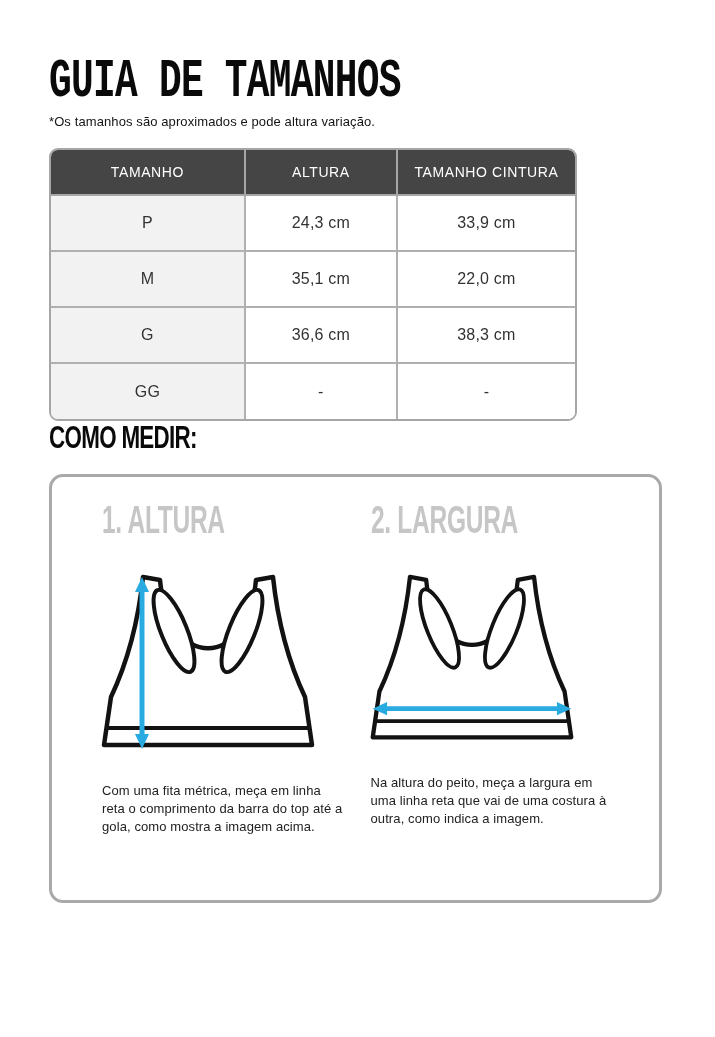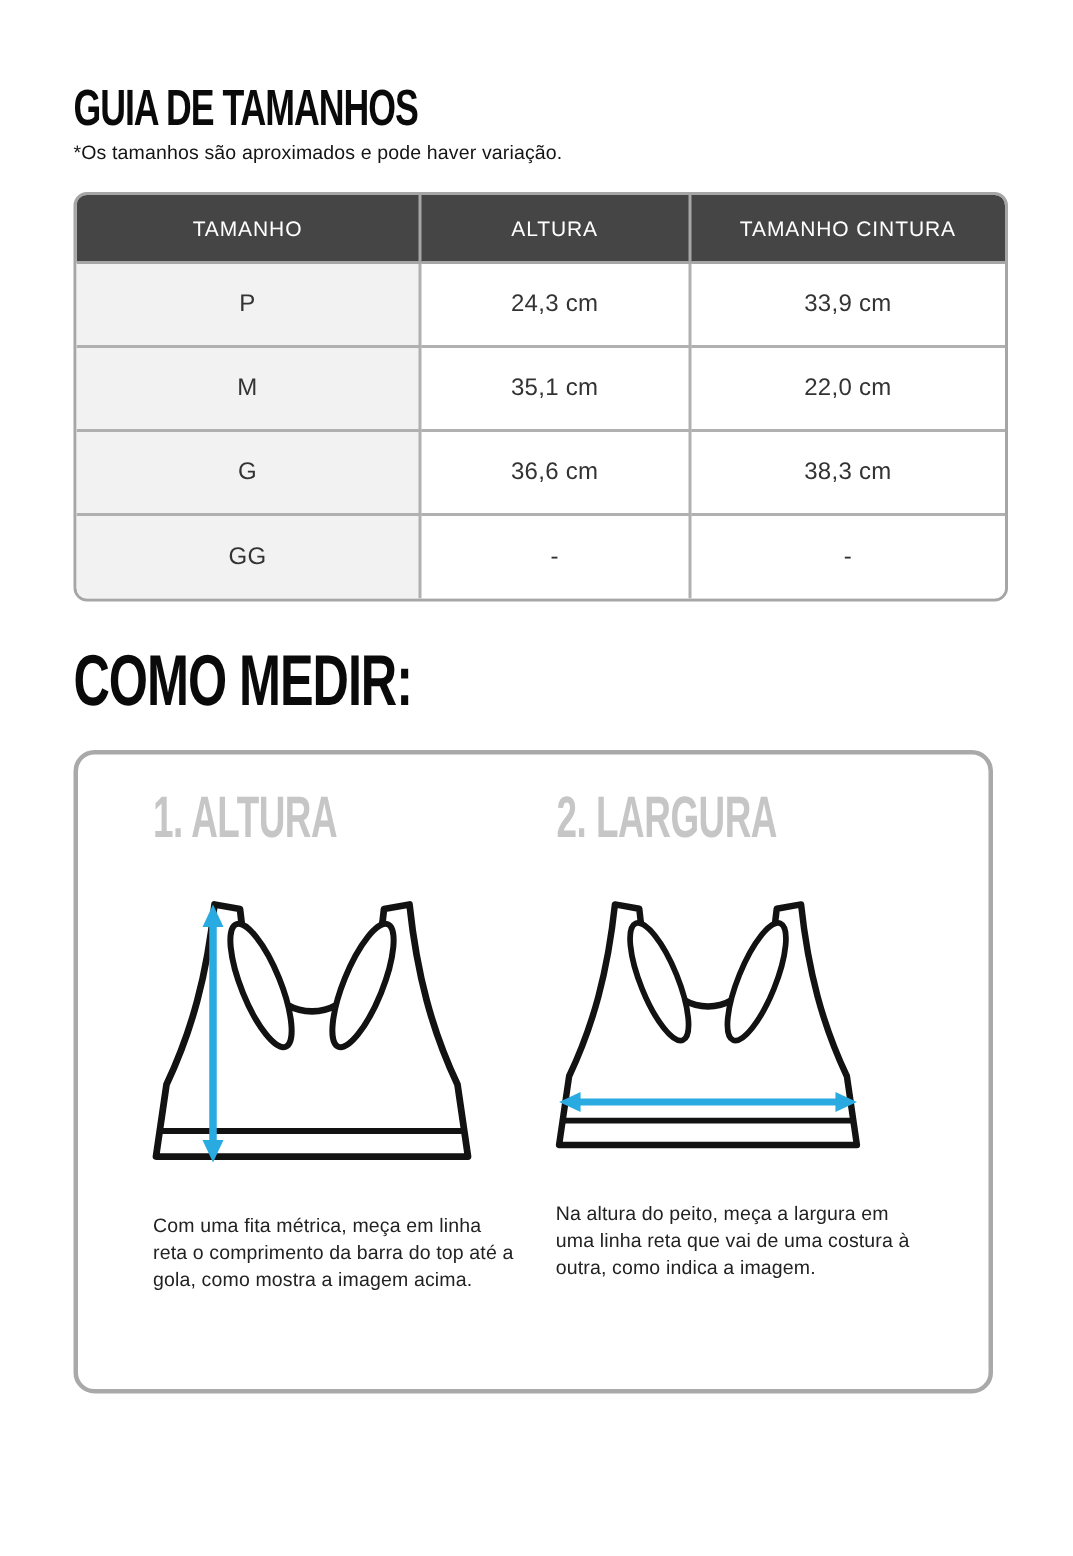--- a/index.html
+++ b/index.html
@@ -12,31 +12,31 @@
   }
   .page { width:715px; height:1037px; padding:55px 50px 0 49px; }
 
   
   .cond {
     display:inline-block;
     transform-origin:0 50%;
     white-space:nowrap;
     font-weight:700;
   }
-  h1.title { font-size:34px; color:#0a0a0a; line-height:1; letter-spacing:-1px; }
+  h1.title { font-size:54px; color:#0a0a0a; line-height:1; letter-spacing:-1px;font-family:Liberation Mono, monospace; }
   h1.title .cond { transform:scaleX(.70); }
   .disclaimer { font-size:13px; color:#141414; margin-top:5px; letter-spacing:.1px; }
 
   
   .table-wrap {
     margin-top:19px;
     border:2px solid #a6a6a6;
     border-radius:9px;
     overflow:hidden;
-    width:623px;
+    width:528px;
   }
   table { width:100%; border-collapse:collapse; table-layout:fixed; }
   col.c1 { width:37%; } col.c2 { width:29%; } col.c3 { width:34%; }
   th {
     background:#454545; color:#ffffff;
     font-size:14px; font-weight:400; letter-spacing:.6px;
     height:45px; text-align:center;
     border:2px solid #a6a6a6;
   }
   td {
@@ -45,21 +45,21 @@
     background:#ffffff;
     border:2px solid #b0b0b0;
   }
   td.size-col { background:#f2f2f2; }
   tr > *:first-child { border-left:none; }
   tr > *:last-child { border-right:none; }
   thead tr > * { border-top:none; }
   tbody tr:last-child > * { border-bottom:none; }
 
   
-  h2.section-title { margin-top:30px; font-size:48px; color:#0a0a0a; line-height:1; letter-spacing:-1px; }
+  h2.section-title { font-size:32px; color:#0a0a0a; line-height:1; letter-spacing:-1px; }
   h2.section-title .cond { transform:scaleX(.70); }
 
   .measure-box {
     margin-top:21px;
     width:613px; height:429px;
     border:3px solid #a9a9a9;
     border-radius:14px;
     background:#ffffff;
     display:flex;
     padding:22px 20px 0 50px;
@@ -74,21 +74,21 @@
     font-size:13px; line-height:1.38; letter-spacing:.1px;
     color:#222222;
   }
 </style>
 </head>
 <body>
 
 <div class="page">
 
   <h1 class="title"><span class="cond">GUIA DE TAMANHOS</span></h1>
-  <p class="disclaimer">*Os tamanhos são aproximados e pode haver variação.</p>
+  <p class="disclaimer">*Os tamanhos são aproximados e pode altura variação.</p>
 
   <div class="table-wrap">
     <table>
       <colgroup>
           <col class="c1">
           <col class="c2">
           <col class="c3">
         </colgroup>
       <thead>
         <tr>

